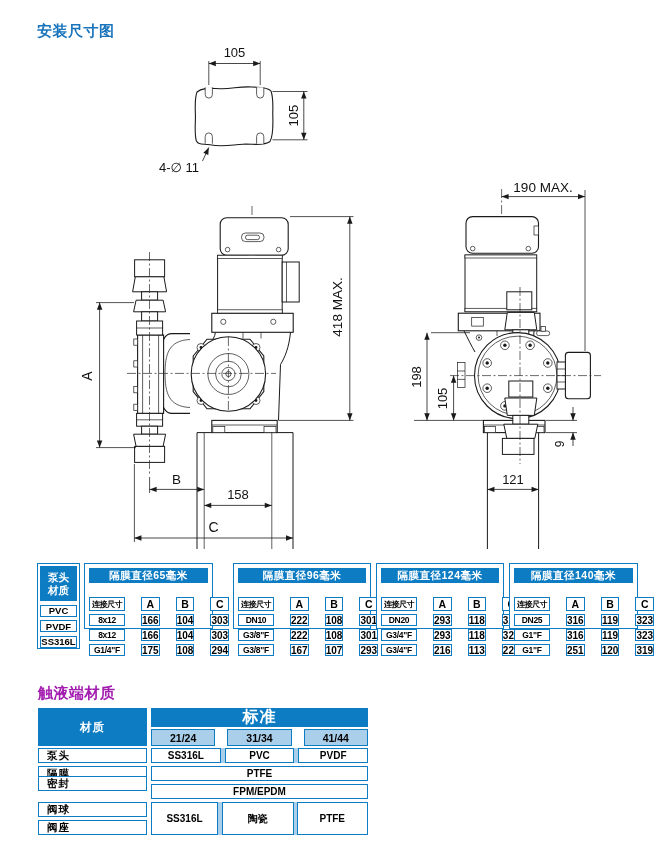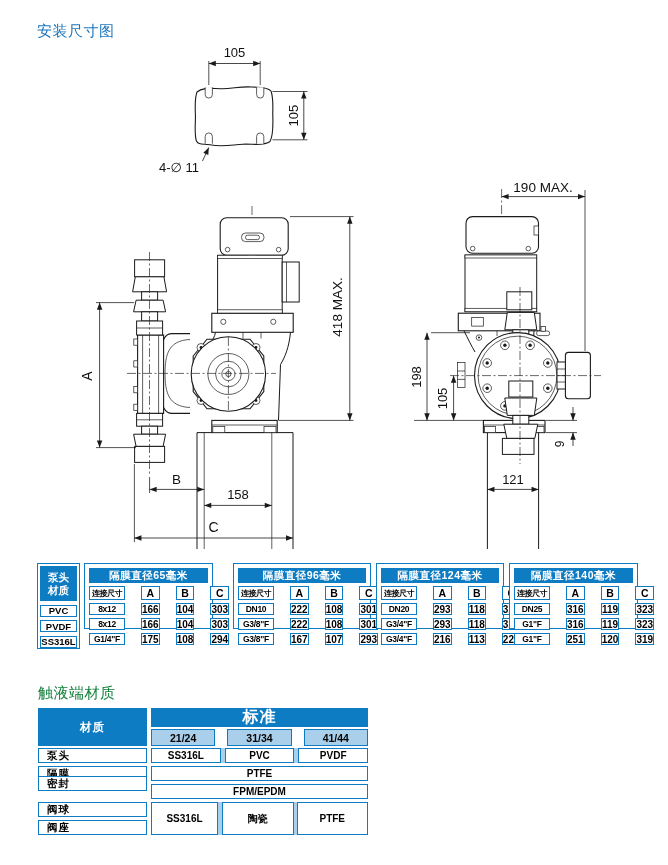--- a/index.html
+++ b/index.html
@@ -1,31 +1,31 @@
 <!DOCTYPE html>
 <html><head>
 <meta charset="utf-8">
 <style>
   html,body{margin:0;padding:0}
   body{width:668px;height:865px;background:#fff;font-family:"Liberation Sans",sans-serif;position:relative;overflow:hidden}
   .abs{position:absolute;box-sizing:border-box}
-  .page-title{left:37px;top:22px;font-size:15px;font-weight:normal;color:#1b75bc;letter-spacing:0.5px}
-  .sec-title{left:38px;top:684px;font-size:15px;font-weight:normal;color:#15803d;letter-spacing:0.5px}
+  .page-title{left:37px;top:22px;font-size:15px;font-weight:bold;color:#1b75bc;letter-spacing:0.5px}
+  .sec-title{left:38px;top:684px;font-size:15px;font-weight:bold;color:#a21caf;letter-spacing:0.5px}
   svg text{font-family:"Liberation Sans",sans-serif;fill:#111}
   .dl{stroke:#1a1a1a;stroke-width:0.8;fill:none}
   .xl{stroke:#1a1a1a;stroke-width:0.75;fill:none}
   .cl{stroke:#2a2a2a;stroke-width:0.7;fill:none;stroke-dasharray:9 2.5 2 2.5}
   .o1{stroke:#1a1a1a;stroke-width:1.1;fill:#fff}
   .o{stroke:#1a1a1a;stroke-width:1;fill:#fff}
   .t{stroke:#1a1a1a;stroke-width:0.7;fill:none}
   .tw{stroke:#1a1a1a;stroke-width:0.7;fill:#fff}
   
   .dimtbl{top:563px;height:66px;background:#fff;border:1px solid #0e7cc3;padding:4px}
   .dimtbl .ttl{height:15px;background:#0e7cc3;color:#fff;font-size:10.5px;font-weight:bold;display:flex;align-items:center;justify-content:center;letter-spacing:0.5px}
-  .dimtbl .grid{display:grid;grid-template-columns:36px 1fr 1fr 1fr;grid-template-rows:14px 12px 12px 12px;gap:3px 16px;margin-top:3px}
+  .dimtbl .grid{display:grid;grid-template-columns:36px 1fr 1fr 1fr;grid-template-rows:14px 12px 12px 12px;gap:3px 16px;margin-top:14px}
   .cell{border:1px solid #0e7cc3;background:#fff;display:flex;align-items:center;justify-content:center;font-weight:bold;font-size:10px;color:#000;box-sizing:border-box}
   .cell.hdr{font-size:10.5px}
   .cell.conn{font-size:8.5px;letter-spacing:-0.3px}
   .cell.connh{font-size:8px;letter-spacing:-0.5px}
   .matcol{left:37px;top:563px;width:43px;height:86px;border:1px solid #0e7cc3;background:#fff;padding:2px}
   .matcol .mhdr{height:35px;background:#0e7cc3;color:#fff;font-weight:bold;font-size:10.5px;display:flex;flex-direction:column;align-items:center;justify-content:center;line-height:1.15}
   .matcol .cell{height:12px;margin-top:3.5px;font-size:9.5px}
   
   .wtbl{left:38px;top:708px;width:330px;height:127px}
   .wt-mh{left:0;top:0;width:109px;height:38px;background:#0e7cc3;color:#fff;font-size:11.5px;font-weight:bold;display:flex;align-items:center;justify-content:center;letter-spacing:1px}

